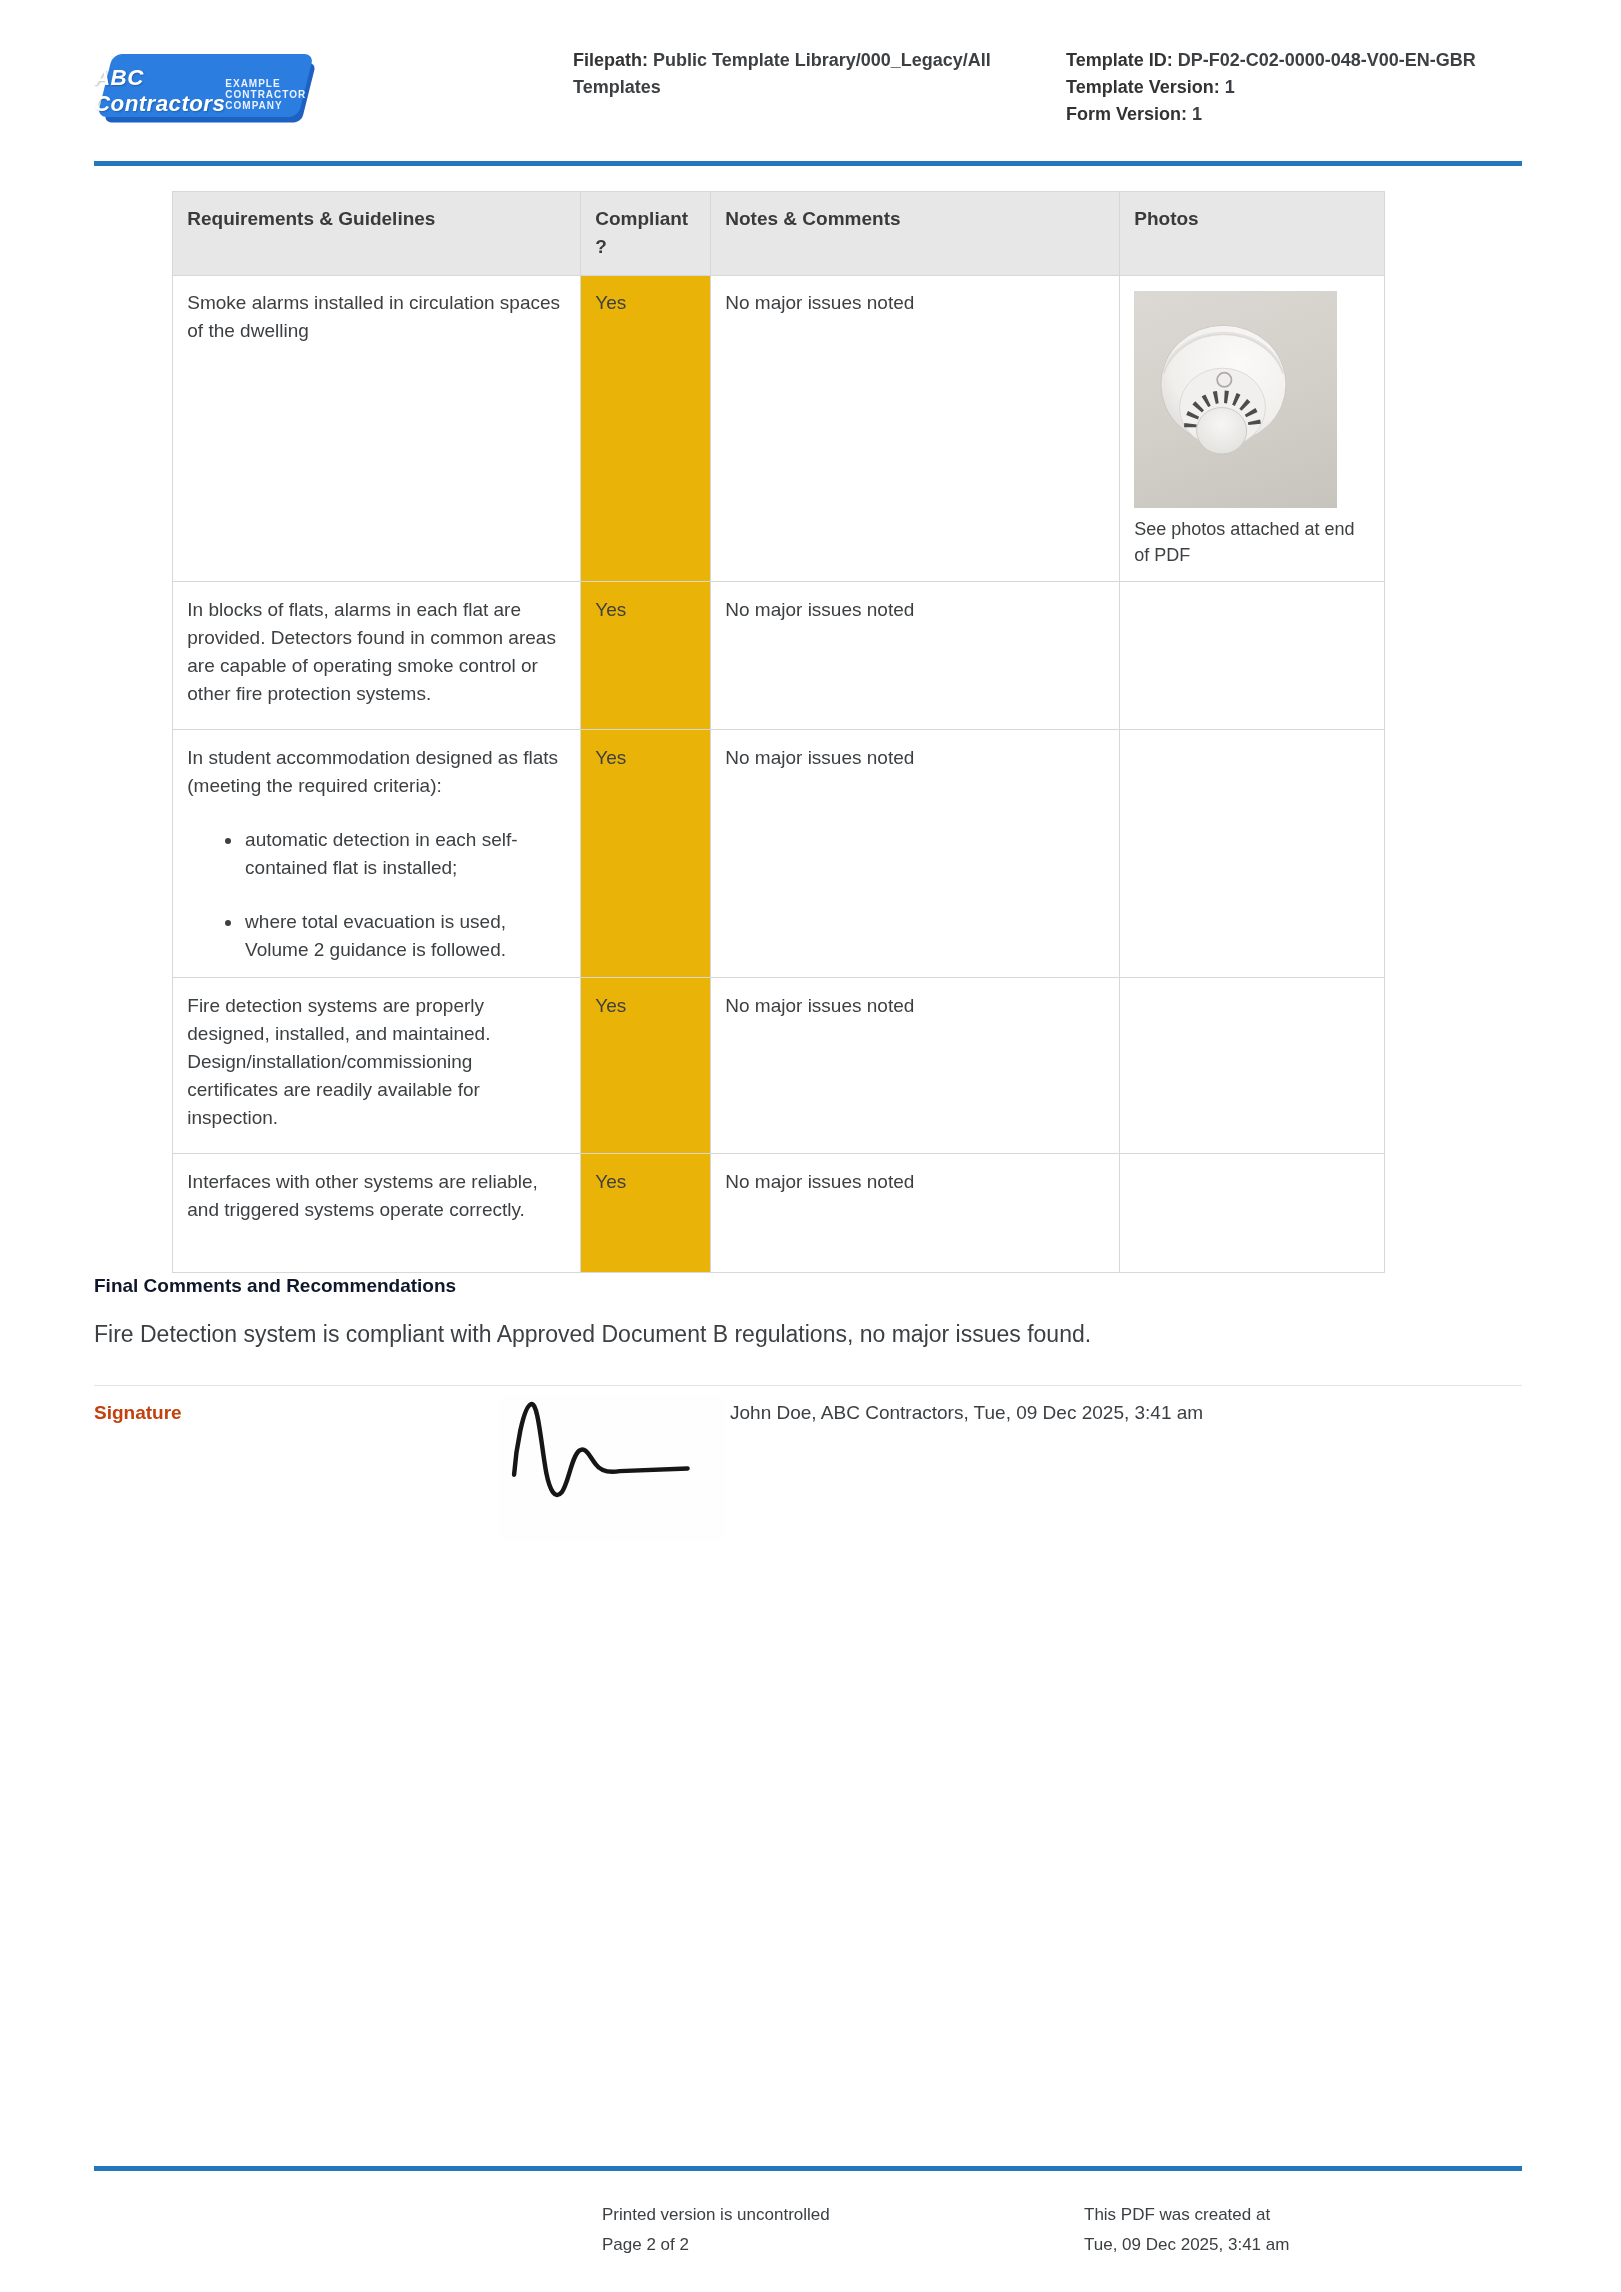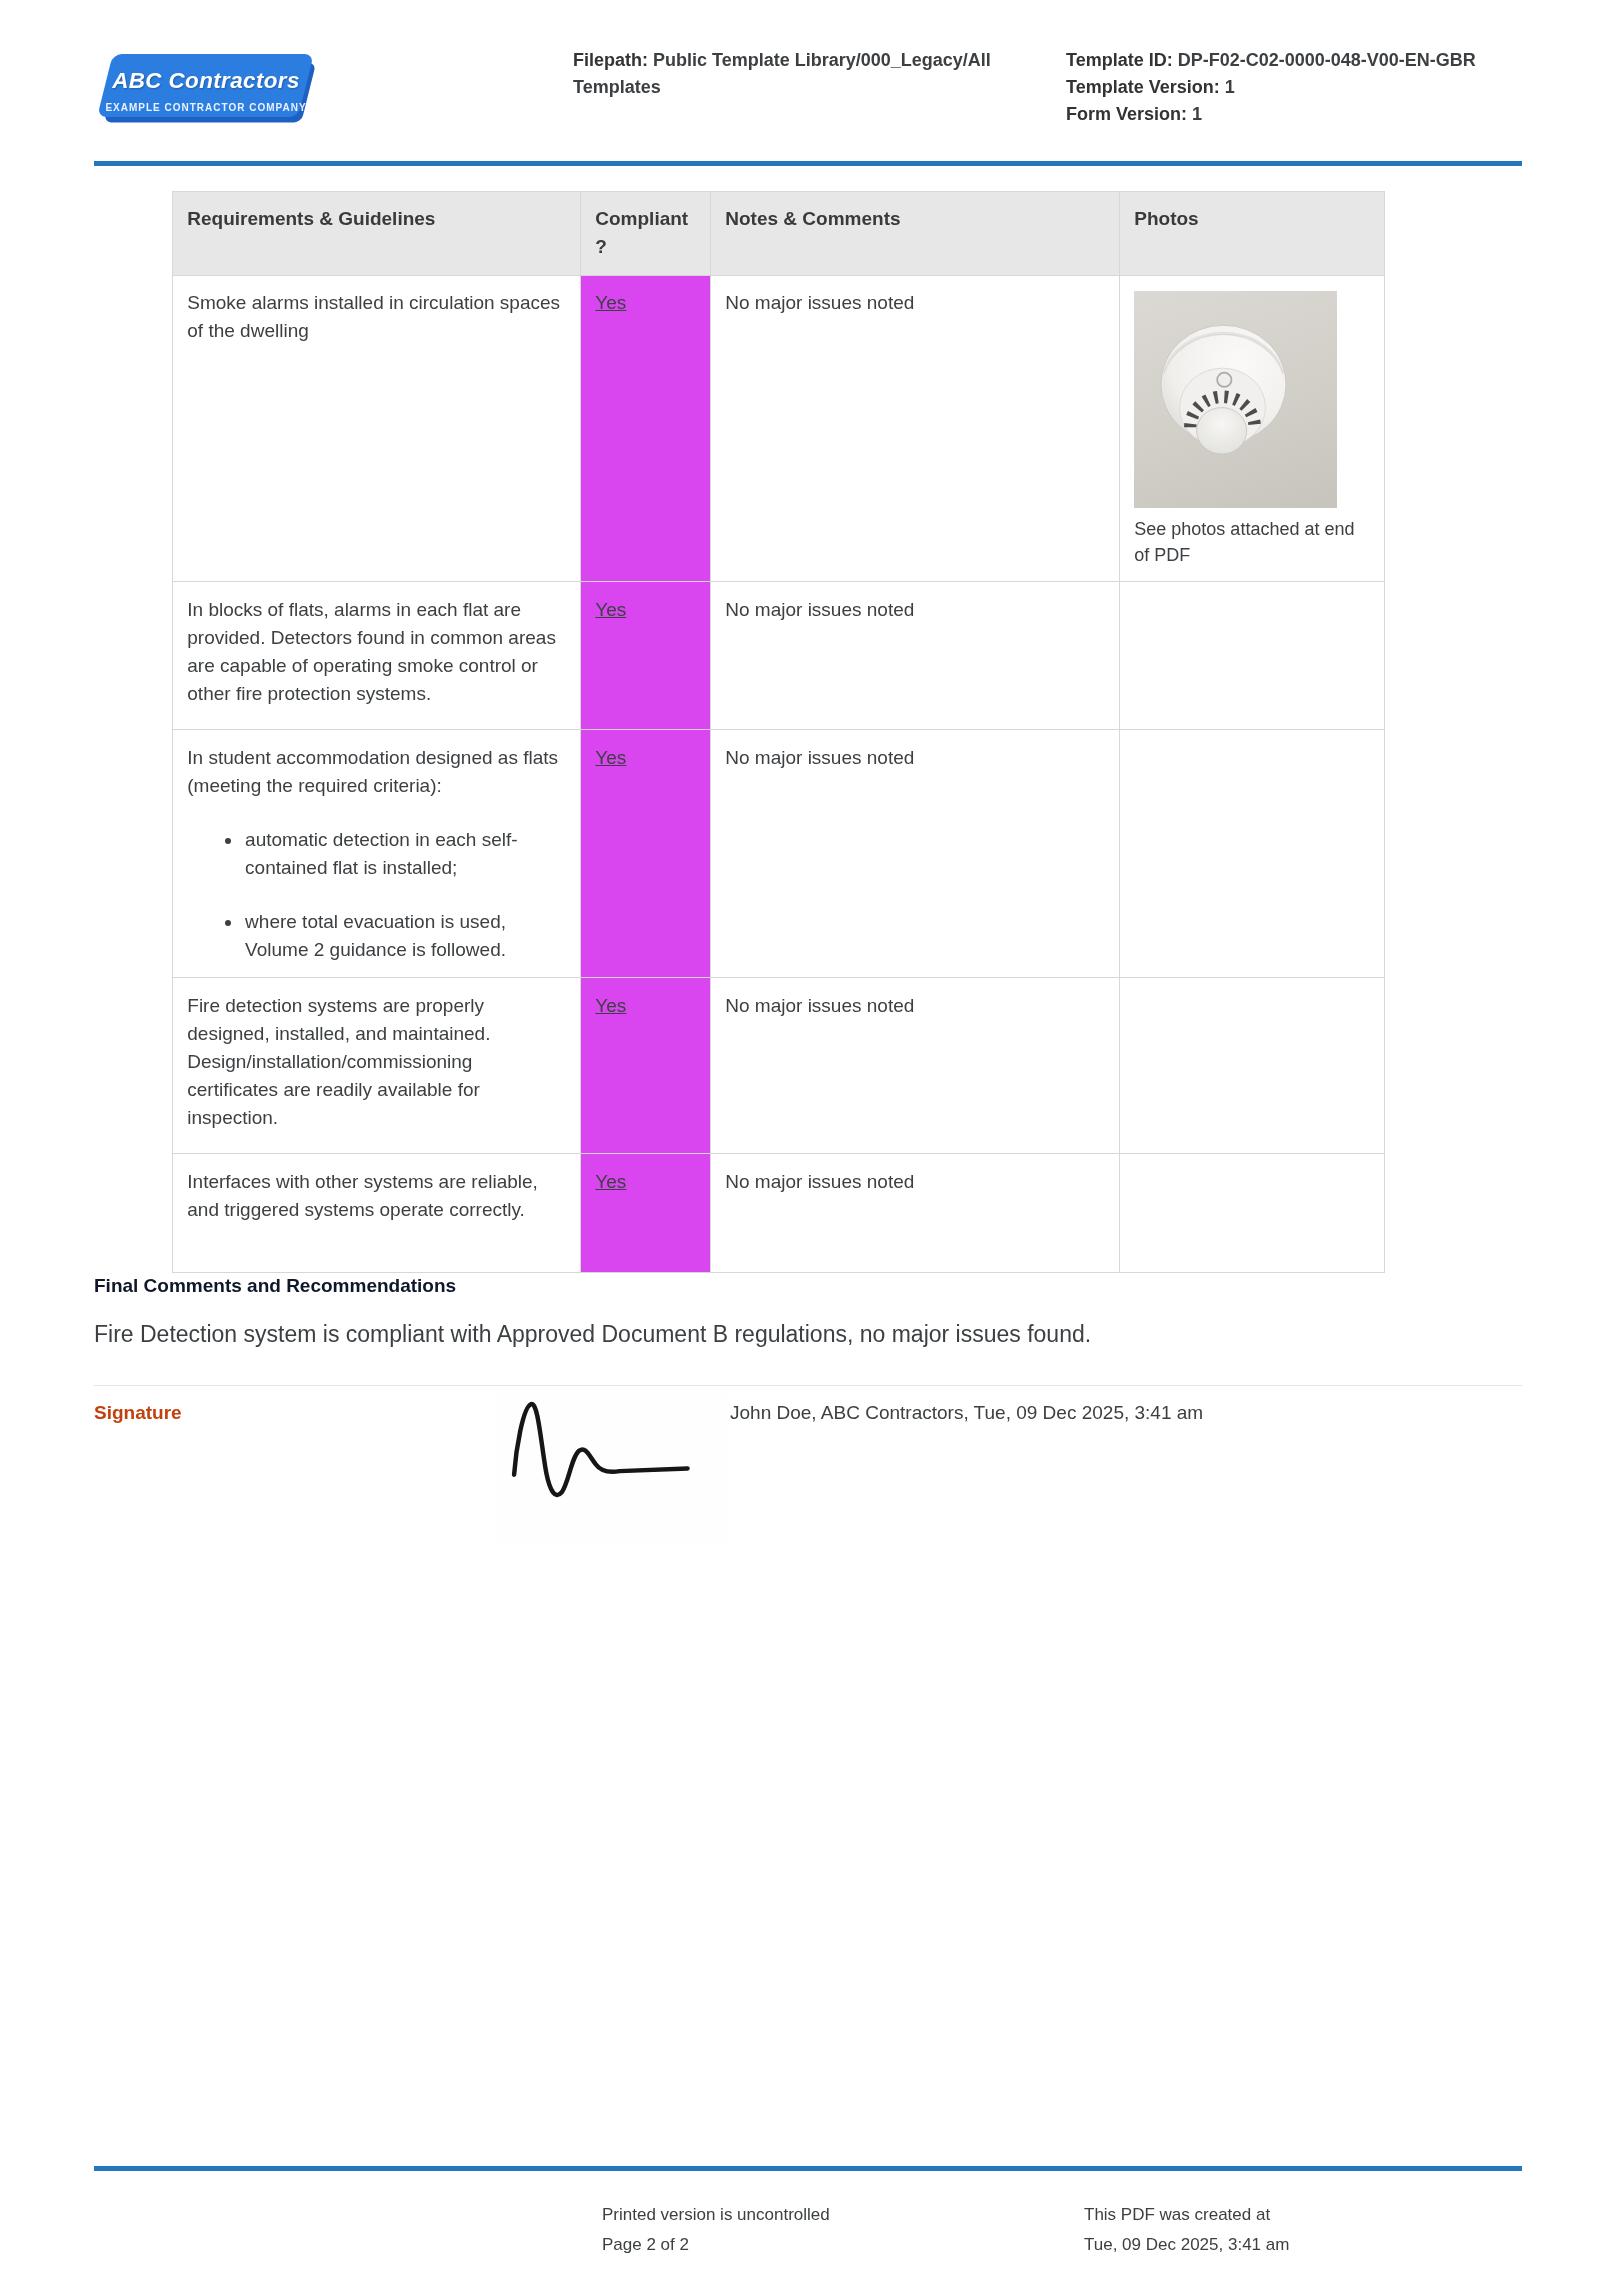--- a/index.html
+++ b/index.html
@@ -9,21 +9,21 @@
     background:#ffffff; color:#3d4043; overflow:hidden;
     margin:0 auto;
   }
   
   .logo { position:absolute; left:94px; top:47px; width:224px; height:86px; }
   .logo-bg {
     position:absolute; left:10.7px; top:7.2px; right:12.5px; bottom:16px;
     background:#2b7de0; transform:skewX(-14deg); border-radius:9px;
     box-shadow:6.3px 7.2px 0 -1.8px #1d61c2;
   }
-  .logo-text { position:absolute; inset:0; display:flex; flex-direction:column; align-items:center; justify-content:center; padding-top:1.8px; }
+  .logo-text { position:absolute; inset:0; display:flex; flex-direction:row; align-items:center; justify-content:center; padding-top:1.8px; }
   .logo-title { color:#fff; font-weight:bold; font-style:italic; font-size:22.4px; letter-spacing:0.4px; text-shadow:0.9px 0.9px 1.8px rgba(0,0,0,.25); }
   .logo-sub { color:#eaf1ff; font-weight:bold; font-size:10px; letter-spacing:1px; margin-top:8px; }
   .hdr-block { position:absolute; top:47px; font-size:18px; line-height:27px; color:#3d4043;font-weight:bold; }
   .hdr-filepath { left:573px; width:466px; }
   .hdr-meta { left:1066px; width:502px; }
   .hdr-block b { color:#333; }
   .rule { position:absolute; left:94px; width:1428px; height:4.5px; background:#2277bd; }
   .rule-top { top:161px; }
   .rule-bottom { top:2166px; }
 
@@ -32,21 +32,21 @@
     position:absolute; left:172px; top:191px; width:1213px;
     border-collapse:collapse; table-layout:fixed;
     font-size:19px; line-height:28px; color:#3d4043;
   }
   table.req th, table.req td {
     border:0.9px solid #d7d7d7; vertical-align:top; text-align:left;
     padding:13.4px 14.3px; font-weight:normal;
   }
   table.req thead th { background:#e7e7e7; font-weight:bold; color:#3a3a3a; }
   tr.hrow { height:81px; }
-  td.compliant { background:#d946ef;text-decoration:underline; }
+  td.compliant { background:#eab308; }
   table.req ul { margin:0 0 0 0; padding-left:56px; }
   table.req li { padding-left:1.8px;margin-top:26px; }
 
   
   .photo {
     width:203px; height:217px; margin:1.8px 0 8px 0;
     background:linear-gradient(160deg,#dcd9d4 0%,#d2cfc9 55%,#c7c4be 100%);
   }
   .photo svg { display:block; }
   .photo-caption { font-size:18px; line-height:26px; }

